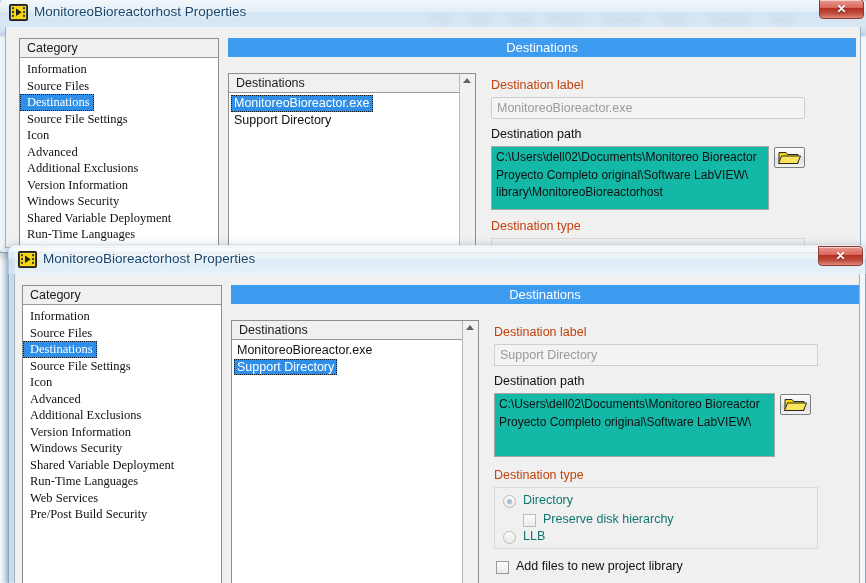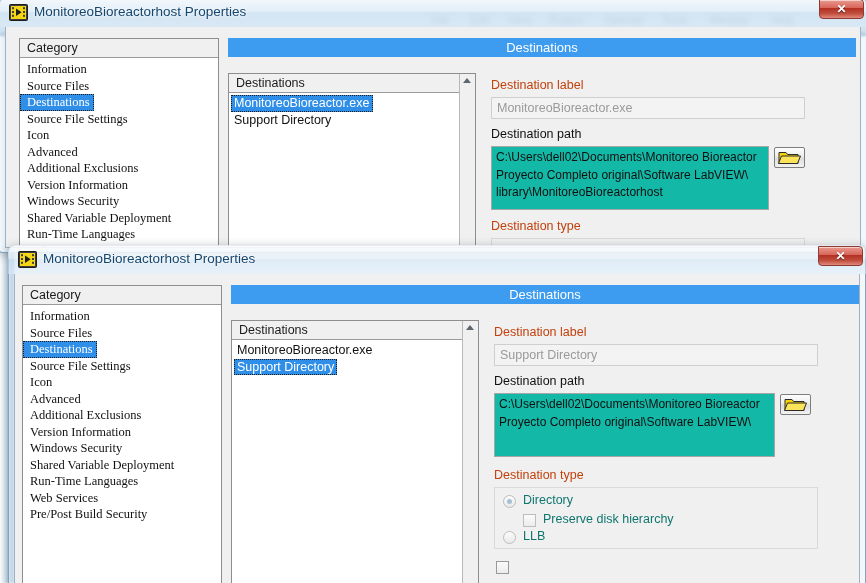--- a/index.html
+++ b/index.html
@@ -447,14 +447,15 @@
       <div class="opt-label dim" style="left:28px; top:5px;">Directory</div>
 
       <div class="checkbox" style="left:28px; top:26px;"></div>
       <div class="opt-label dim" style="left:48px; top:24px;">Preserve disk hierarchy</div>
 
       <div class="radio" style="left:8px; top:43px;"></div>
       <div class="opt-label dim" style="left:28px; top:41px;">LLB</div>
     </div>
 
     <div class="checkbox enabled" style="left:481px; top:287px;"></div>
+    <div class="opt-label on" style="left:501px; top:285px;">Add files to new project library</div>
   </div>
 </div>
 
 </body></html>

